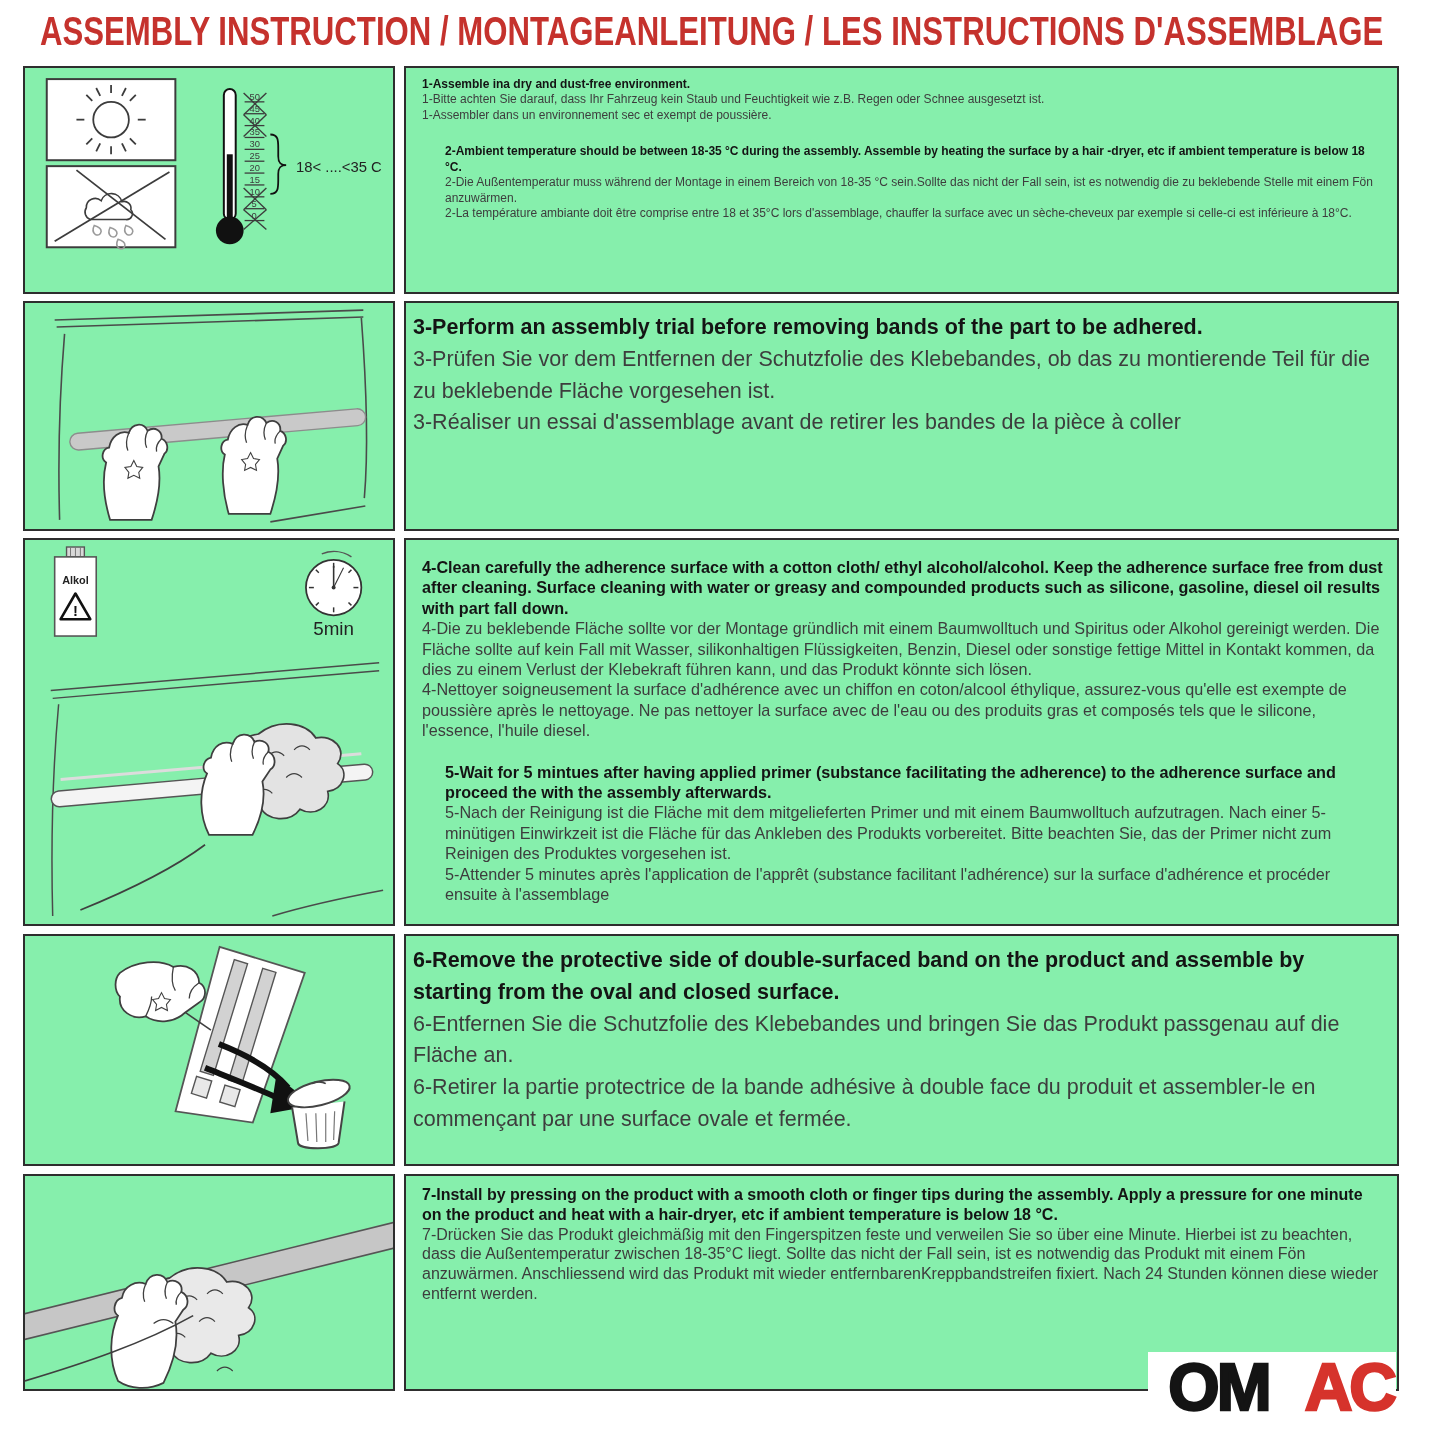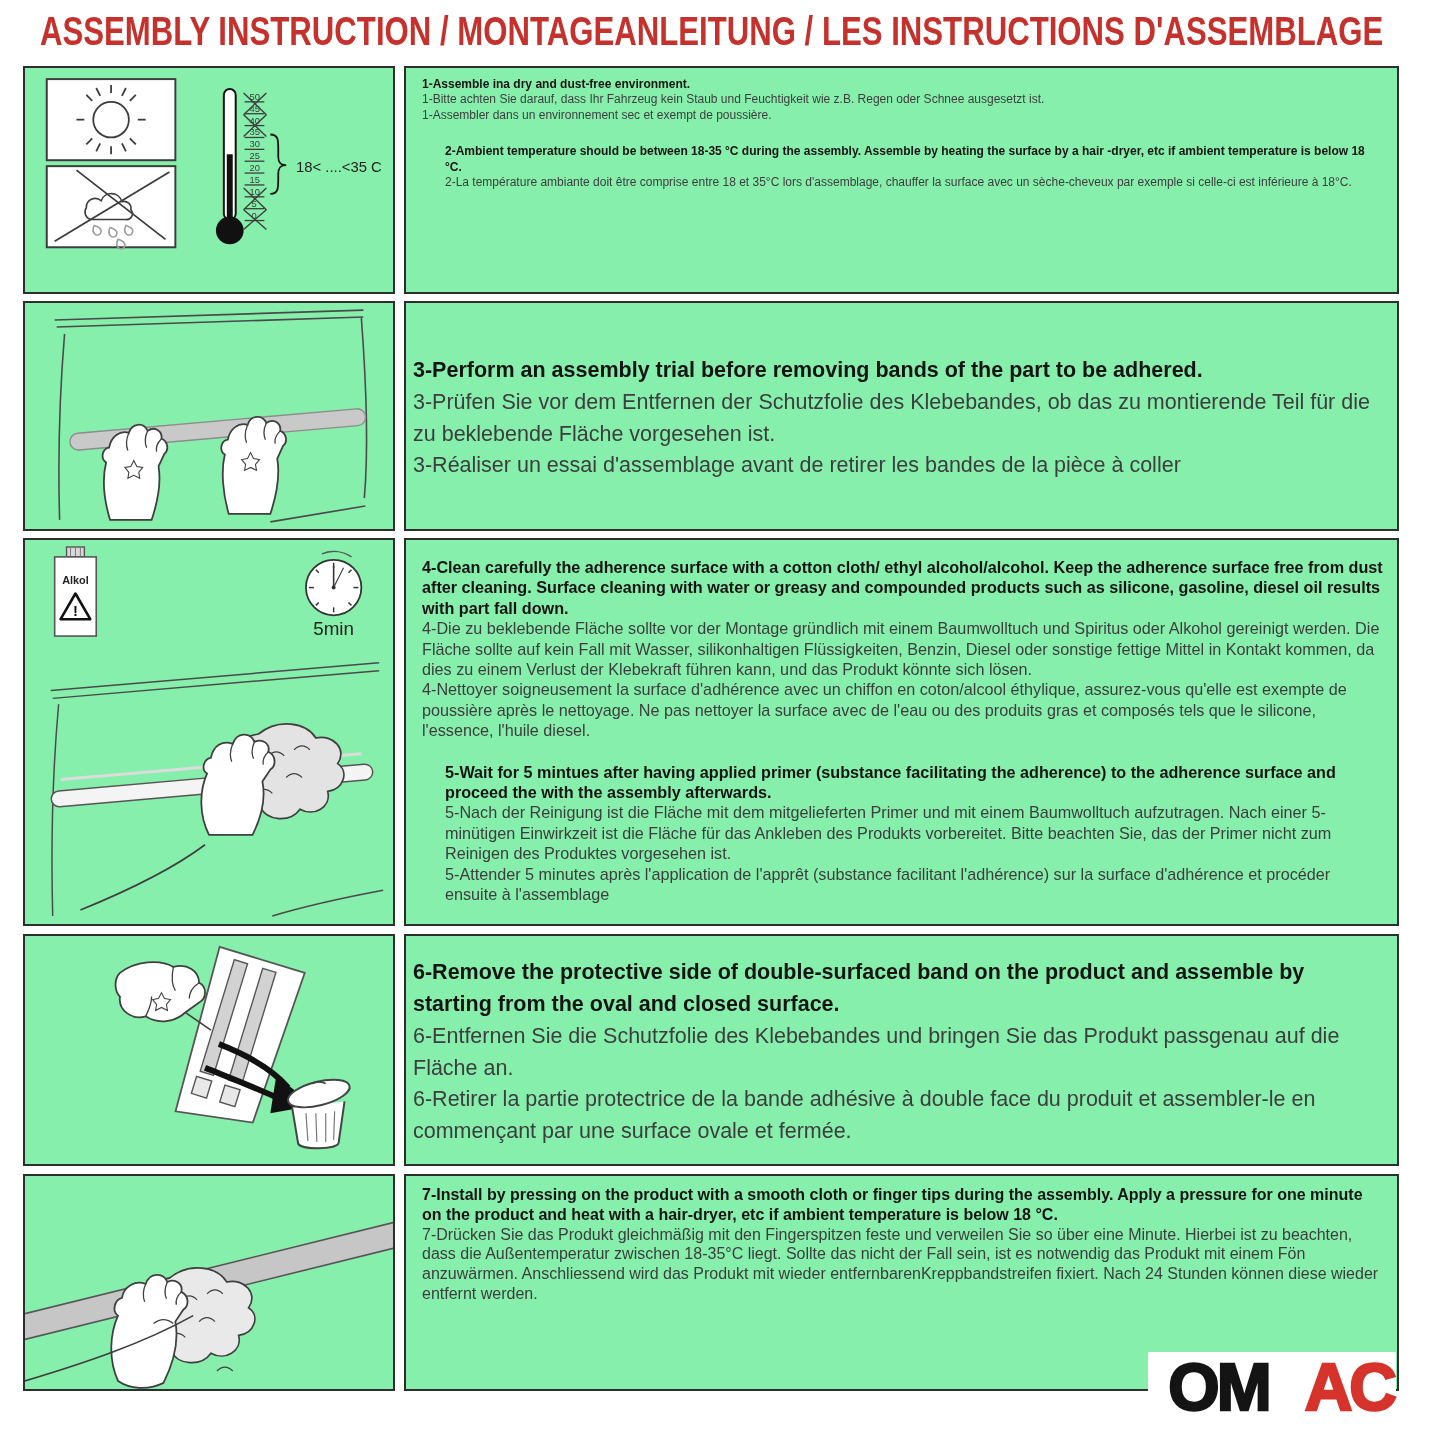--- a/index.html
+++ b/index.html
@@ -31,21 +31,21 @@
   .r4 { height:232px; margin-bottom:8px; }
   .r5 { height:217px; margin-bottom:8px; }
   .row .box { height:100%; }
   .p-en { font-weight:bold; color:#141414; }
   .p-alt { font-weight:normal; color:#3d3d3d; }
   .r1 .text-box { font-size:12px; line-height:1.29; }
   .r3 .text-box { font-size:16.2px; line-height:1.26; padding-top:17px; }
   .r5 .text-box { font-size:16px;  line-height:1.24; }
   .r2 .text-box, .r4 .text-box {
     font-size:21.5px; line-height:1.48;
-    display:flex; flex-direction:column; justify-content:center;padding-left:7px;
+    display:flex; flex-direction:column; padding-left:7px;
   }
   .step2 { margin-top:21px;margin-left:23px; }
   .logo {
     position:absolute; top:1352px; right:6px;
     background:#fff; padding:2px 2px 2px 20px;
     font-size:66px; font-weight:bold; letter-spacing:-3px;
     line-height:1; white-space:nowrap;
   }
   .logo .lg-black { color:#141414; -webkit-text-stroke:2.5px #141414; }
   .logo .lg-red   { color:#D6332C;padding-left:36px; -webkit-text-stroke:2.5px #D6332C; }
@@ -147,20 +147,21 @@
         </svg>
       </div>
       <div class="box text-box">
         <div class="step">
           <p class="p-en">1-Assemble ina dry and dust-free environment.</p>
           <p class="p-alt">1-Bitte achten Sie darauf, dass Ihr Fahrzeug kein Staub und Feuchtigkeit wie z.B. Regen oder Schnee ausgesetzt ist.</p>
           <p class="p-alt">1-Assembler dans un environnement sec et exempt de poussière.</p>
         </div>
         <div class="step step2">
           <p class="p-en">2-Ambient temperature should be between 18-35 °C  during the assembly. Assemble by heating the surface by a hair -dryer, etc if ambient temperature is below 18 °C.</p>
+          <p class="p-alt">2-Die Außentemperatur muss während der Montage in einem Bereich von 18-35 °C  sein.Sollte das nicht der Fall sein, ist es notwendig die zu beklebende Stelle mit einem Fön anzuwärmen.</p>
           <p class="p-alt">2-La température ambiante doit être comprise entre 18 et 35°C lors d'assemblage, chauffer la surface avec un sèche-cheveux par exemple si celle-ci est inférieure à 18°C.</p>
         </div>
       </div>
     </div>
 
     <div class="row r2">
       <div class="box illus">
         <svg viewBox="0 0 372 226">
           <g fill="none" stroke="#4a4a4a" stroke-width="1.6">
             <path d="M30,16 L342,6"></path>

